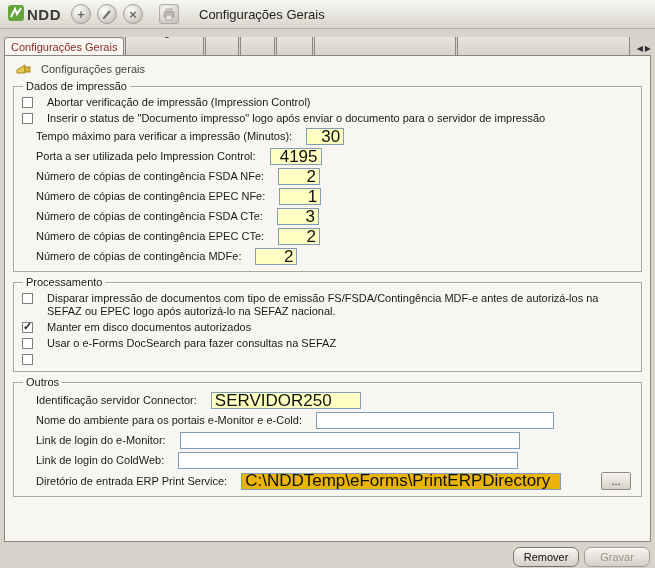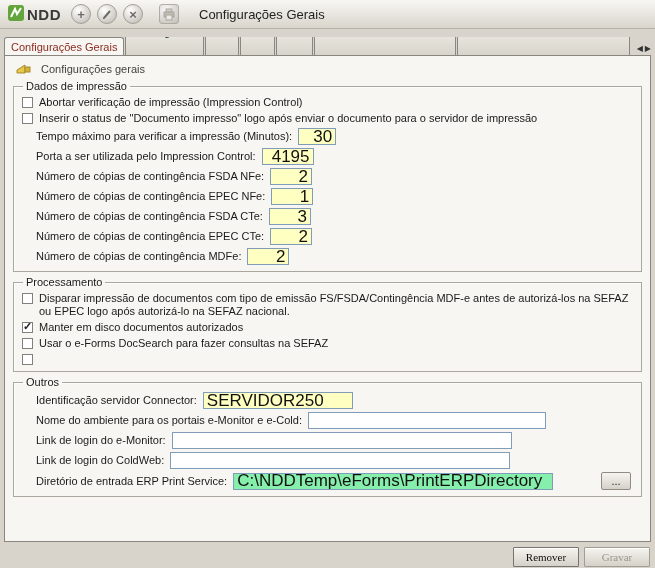--- a/index.html
+++ b/index.html
@@ -59,62 +59,62 @@
   }
   .heading { display:flex; align-items:center; gap:8px; padding:5px 10px 3px; height:24px; color:#44423c; }
 
   fieldset {
     margin:0 8px 4px; padding:1px 8px 3px;
     border:1px solid #aaa79f;
     box-shadow:inset 1px 1px 0 #fdfdfb;
   }
   legend { padding:0 3px; margin-left:1px; color:#1a1a1a; }
 
-  .row { display:flex; align-items:center; gap:6px; margin:3px 0; }
+  .row { display:flex; align-items:center; gap:14px; margin:3px 0; }
   .row.top { align-items:flex-start; }
   .row.indent { margin-left:14px; }
   .lbl { line-height:13px; }
 
   .cb {
     width:11px; height:11px; background:#fff; border:1px solid #82807a;
     display:inline-block; position:relative; flex:0 0 auto; margin-top:1px; cursor:default;
   }
   .cb.checked::after {
     content:"✓"; position:absolute; top:-3px; left:0;
     font-size:11px; font-weight:bold; color:#222;
   }
 
   .tb {
     height:17px; border:1px solid #7f9db9; background:#fff;
     font-family:"Liberation Sans", sans-serif; font-size:17px; color:#111;
     padding:0 3px;
   }
   .tb.yellow { background:#ffffc2; }
-  .tb.green  { background:#86efac; }
+  .tb.green  { background:#eab308; }
   .tb.num { text-align:right; }
   .w38{width:38px;} .w48{width:52px;} .w42{width:42px;}
   .w150{width:150px;} .w238{width:238px;} .w340{width:340px;} .w320{width:320px;}
 
   .browse {
     width:30px; height:18px; margin-left:auto; margin-right:2px;
     background:linear-gradient(#f6f4f0,#d5d1c8); border:1px solid #8e8b84; border-radius:2px;
     font-family:"Liberation Sans", sans-serif; font-size:11px; line-height:10px; color:#222; cursor:default;
   }
 
   
   .footer {
     position:absolute; left:4px; right:5px; top:547px;
     display:flex; justify-content:flex-end; gap:5px;
   }
   .btn {
     width:66px; height:20px;
     background:linear-gradient(#f6f4f0,#d5d1c8);
-    border:1px solid #77746d; border-radius:1px;
+    border:1px solid #77746d; border-radius:7px;
     box-shadow:inset 0 1px 0 #fff;
-    font-family:Liberation Serif, serif; font-size:11px; color:#111; cursor:default;
+    font-family:Liberation Sans, sans-serif; font-size:11px; color:#111; cursor:default;
   }
   .btn.disabled { color:#9a968d; border-color:#a09d95; }
 </style>
 </head>
 <body>
 
 <div class="toolbar">
   <div class="logo">
     <span>
       <svg width="16" height="16">

